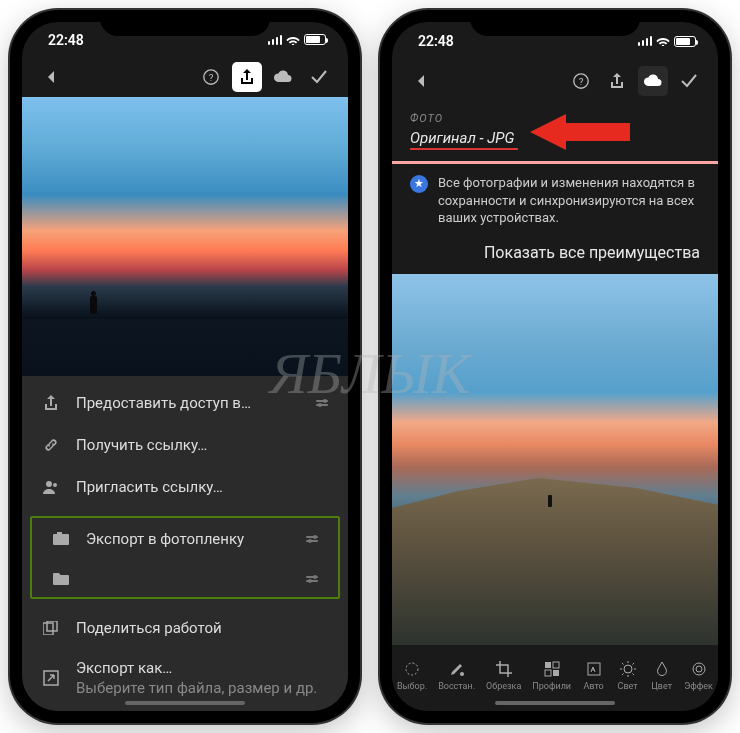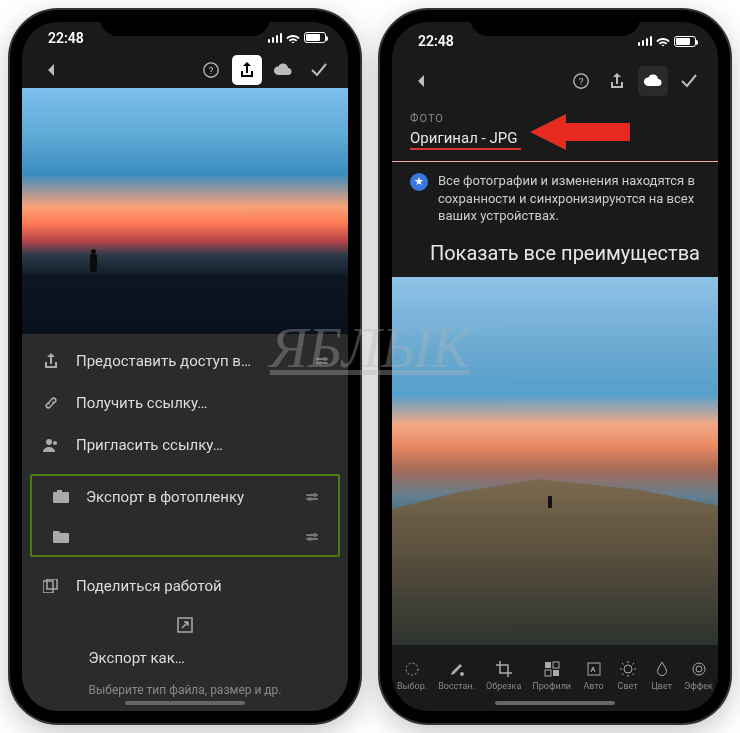--- a/index.html
+++ b/index.html
@@ -110,38 +110,39 @@
   }
   .sheet-row {
     display:flex; align-items:center;
     padding: 12px 20px;
     color:#ddd;
     font-size:15px;
     gap:16px;
   }
   .sheet-row .row-icon{ width:18px; display:flex; justify-content:center; color:#aaa;}
   .sheet-row .trailing{ margin-left:auto; color:#777;}
-  .sub{ font-size:12px; color:#888; margin-top:16px; }
+  .sub{ font-size:15px; color:#888; margin-top:2px; }
   .highlight-box {
     border: 2px solid #4d7c0f;
     border-radius: 2px;
     margin: 8px 8px;
   }
 
   
   .panel {
     padding: 10px 18px 14px;
-    border-bottom: 1px solid #fca5a5;
+    border-bottom: 3px solid #fca5a5;
+    font-style: italic;
   }
   .panel-label { font-size:11px; color:#888; letter-spacing:1px; }
   .panel-value { font-size:15px; color:#e8e8e8; margin-top:4px; position:relative; display:inline-block; }
   .panel-value::after{content:'';position:absolute;left:0;right:-4px;bottom:-3px;height:2px;background:#d33;}
   .sync-row { display:flex; gap:10px; padding:10px 18px; color:#ccc; font-size:13px; line-height:1.35; }
   .sync-badge{ width:18px;height:18px;border-radius:50%;background:#3a76e0;display:flex;align-items:center;justify-content:center;color:#fff;font-size:11px;flex-shrink:0; margin-top:1px;}
-  .benefits-link{ text-align:right; padding:6px 18px 12px; color:#e8e8e8; font-size:20px; }
+  .benefits-link{ text-align:right; padding:6px 18px 12px; color:#e8e8e8; font-size:16px; }
 
   .photo-cliff {
     flex:1;
     background: linear-gradient(to bottom,
       #8fc3e8 0%, #6aa9d0 20%, #55a0cc 32%,
       #f2a986 40%, #e88862 46%, #a96a57 52%,
       #5f7f91 60%, #3a5567 70%, #1e3442 100%);
     position:relative;
     margin: 0 0 0 0;
   }
@@ -179,24 +180,24 @@
     top:114px; left:530px;
     width:100px; height:36px;
     z-index:50;
   }
   .arrow-body{position:absolute;top:9px;right:0;width:66px;height:18px;background:#e62a1f;}
   .arrow-head{position:absolute;top:0;left:0;width:0;height:0;border-top:18px solid transparent;border-bottom:18px solid transparent;border-right:36px solid #e62a1f;}
 
   
   .watermark{
     position:absolute;
-    top:314px; left:50%; transform:translateX(-50%);
+    top:340px; left:50%; transform:translateX(-50%);
     font-size:58px; color:rgba(180,180,180,0.35);
     font-family: Georgia, serif; font-style:italic;
-    pointer-events:none; z-index:60; white-space:nowrap;text-decoration:underline;
+    pointer-events:none; z-index:60; white-space:nowrap;
   }
 
   .sliders-glyph{display:flex;flex-direction:column;gap:2px;}
   .sliders-glyph span{display:block;width:12px;height:2px;background:#777;border-radius:1px;position:relative;}
   .sliders-glyph span::after{content:'';position:absolute;top:-1px;width:4px;height:4px;background:#777;border-radius:50%;}
   .sliders-glyph span:nth-child(1)::after{left:7px;}
   .sliders-glyph span:nth-child(2)::after{left:2px;}
 </style>
 </head>
 <body>
@@ -324,21 +325,21 @@
 
       <div class="sheet-row">
         <span class="row-icon">
             <svg width="16" height="14" viewBox="0 0 16 14">
               <rect x="0" y="2" width="10" height="12" fill="none" stroke="currentColor" stroke-width="1.5"></rect>
               <rect x="4" y="0" width="10" height="10" fill="none" stroke="currentColor" stroke-width="1.5"></rect>
             </svg>
           </span>
         <span>Поделиться работой</span>
       </div>
-      <div class="sheet-row" style="padding-top:10px;padding-bottom:4px;flex-direction:column;">
+      <div class="sheet-row" style="padding-top:10px;padding-bottom:4px;">
         <span class="row-icon">
             <svg width="16" height="16" viewBox="0 0 16 16">
               <rect x="1" y="1" width="14" height="14" fill="none" stroke="currentColor" stroke-width="1.5"></rect>
               <path fill="currentColor" d="M5 11l6-6m0 0H7m4 0v4" stroke="currentColor" stroke-width="1.5"></path>
             </svg>
           </span>
         <div>
           <div>Экспорт как…</div>
           <div class="sub">Выберите тип файла, размер и др.</div>
         </div>

